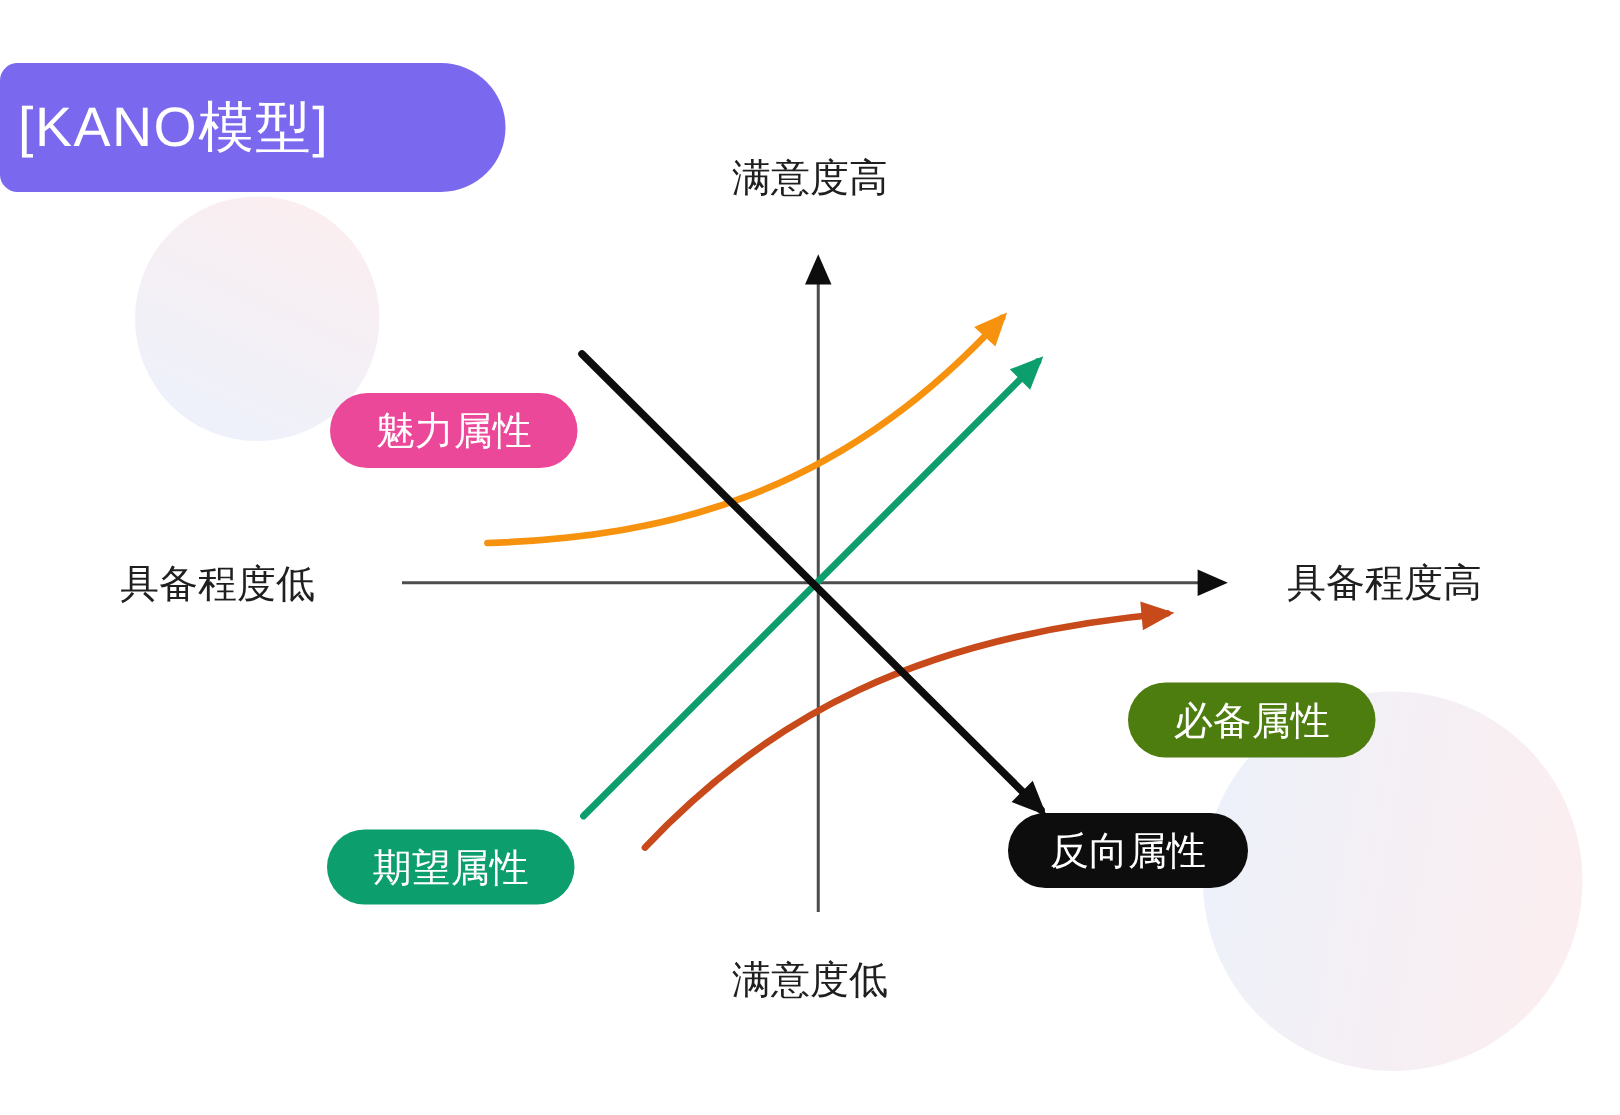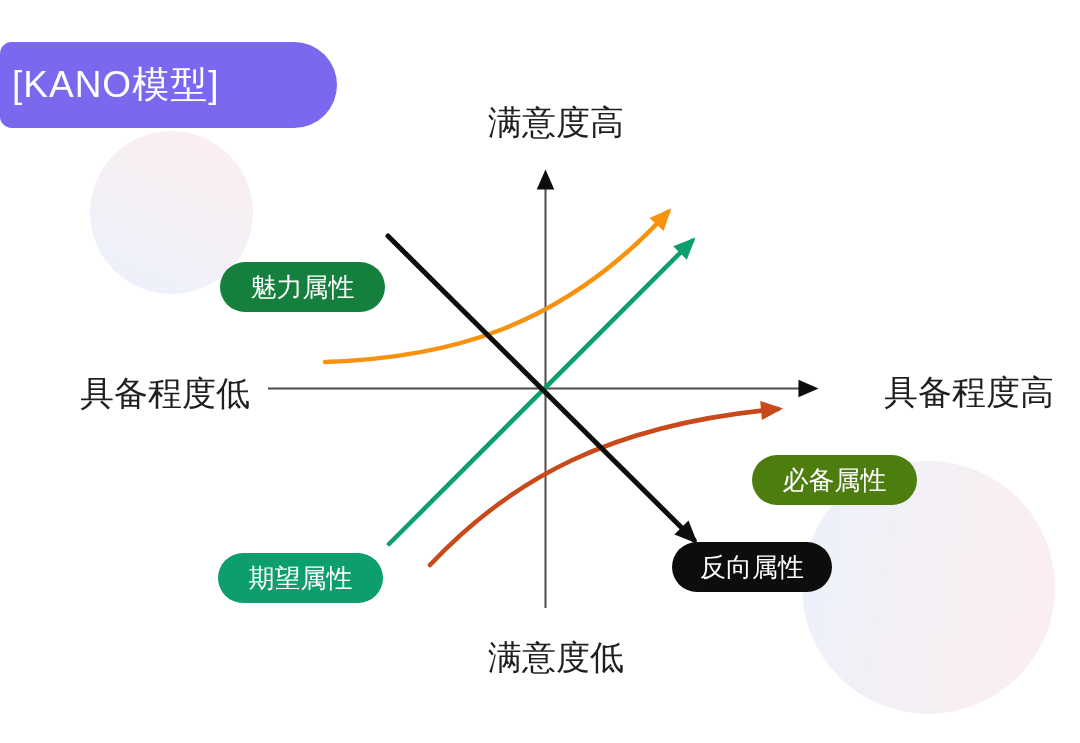--- a/index.html
+++ b/index.html
@@ -26,30 +26,30 @@
   .s-green{stroke:#0C9E6C;}
   .s-rust{stroke:#C8491A;}
   .s-black{stroke:#0D0D0D;}
   .f-axis{fill:#0D0D0D;}
   .f-orange{fill:#F7920F;}
   .f-green{fill:#0C9E6C;}
   .f-rust{fill:#C8491A;}
   .f-black{fill:#0D0D0D;}
 
   
-  .axis-label{position:absolute;color:#1F1F1F;font-size:34px;line-height:1;white-space:nowrap;}
+  .axis-label{position:absolute;color:#1F1F1F;font-size:26px;line-height:1;white-space:nowrap;}
   .lbl-top{left:488px;top:105px;}
   .lbl-bottom{left:488px;top:640px;}
   .lbl-left{left:80px;top:376px;}
-  .lbl-right{left:884px;top:375px;}
+  .lbl-right{left:858px;top:375px;}
 
   
   .pill{position:absolute;height:50px;border-radius:26px;display:flex;align-items:center;
         justify-content:center;color:#ffffff;font-size:26px;white-space:nowrap;}
-  .pill-attractive{left:220px;top:262px;width:165px;background:#15803d;}
+  .pill-attractive{left:220px;top:262px;width:165px;background:#ec4899;}
   .pill-expected{left:218px;top:553px;width:165px;background:#0C9E6C;text-align:right;}
   .pill-mustbe{left:752px;top:455px;width:165px;background:#4d7c0f;}
   .pill-reverse{left:672px;top:542px;width:160px;background:#0D0D0D;}
 </style>
 </head>
 <body>
 
 <div class="stage">
 
   <div class="decor small"></div>

